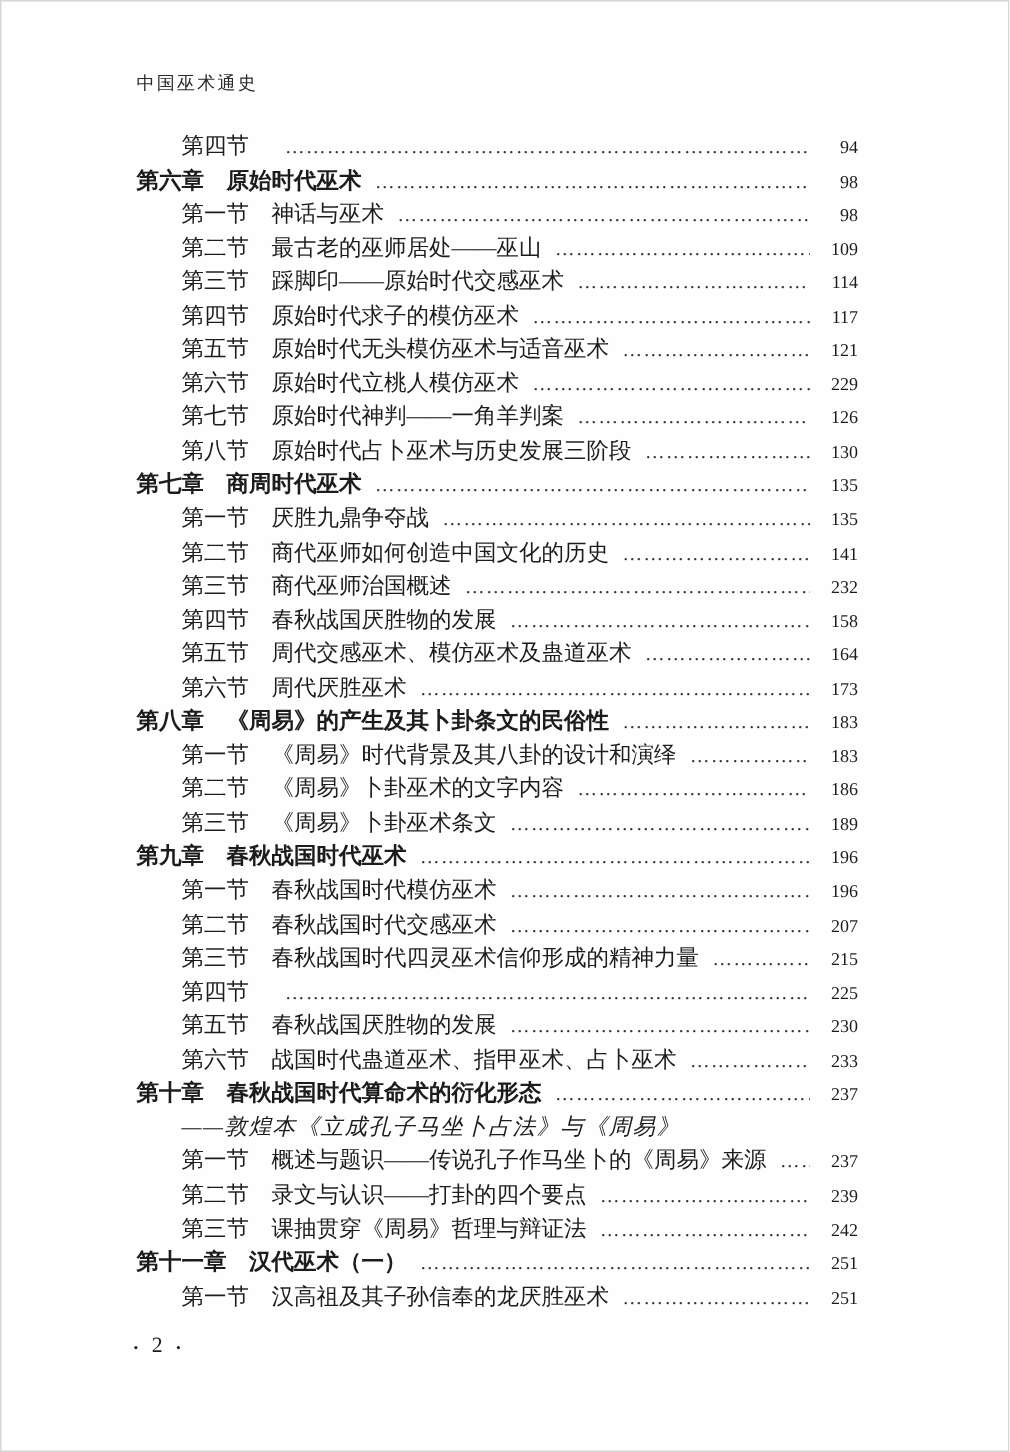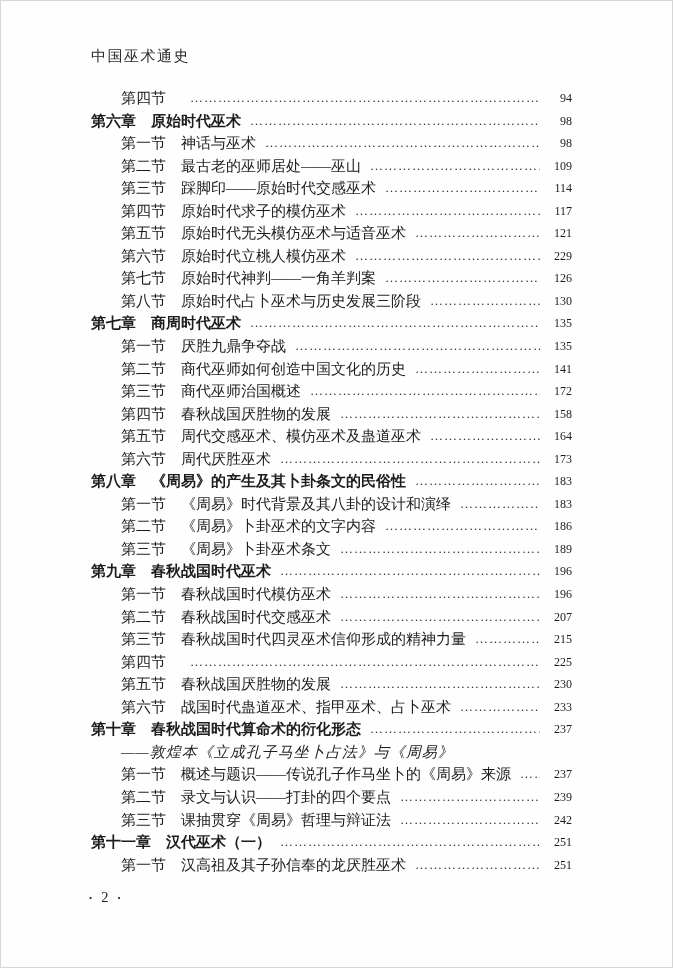--- a/index.html
+++ b/index.html
@@ -15,21 +15,21 @@
     background: #fefefe;
     box-sizing: border-box;
     border: 1px solid #d6d6d6;
     overflow: hidden;
     color: #1c1c1c;
   }
   .running-header {
     position: absolute;
     left: 90px;
     top: 46px;
-    font-size: 15px;
+    font-size: 12px;
     letter-spacing: 1.5px;
     color: #2a2a2a;
   }
   .toc {
     position: absolute;
     left: 90px;
     right: 100px;
     top: 86px;
   }
   .toc-row {
@@ -182,21 +182,21 @@
     <span class="toc-label">第二节</span>
     <span class="toc-title">商代巫师如何创造中国文化的历史</span>
     <span class="toc-leader">………………………………………………………………………………………………………………………………………………………………</span>
     <span class="toc-page">141</span>
   </div>
 
   <div class="toc-row section">
     <span class="toc-label">第三节</span>
     <span class="toc-title">商代巫师治国概述</span>
     <span class="toc-leader">………………………………………………………………………………………………………………………………………………………………</span>
-    <span class="toc-page">172</span>
+    <span class="toc-page">232</span>
   </div>
 
   <div class="toc-row section">
     <span class="toc-label">第四节</span>
     <span class="toc-title">春秋战国厌胜物的发展</span>
     <span class="toc-leader">………………………………………………………………………………………………………………………………………………………………</span>
     <span class="toc-page">158</span>
   </div>
 
   <div class="toc-row section">

